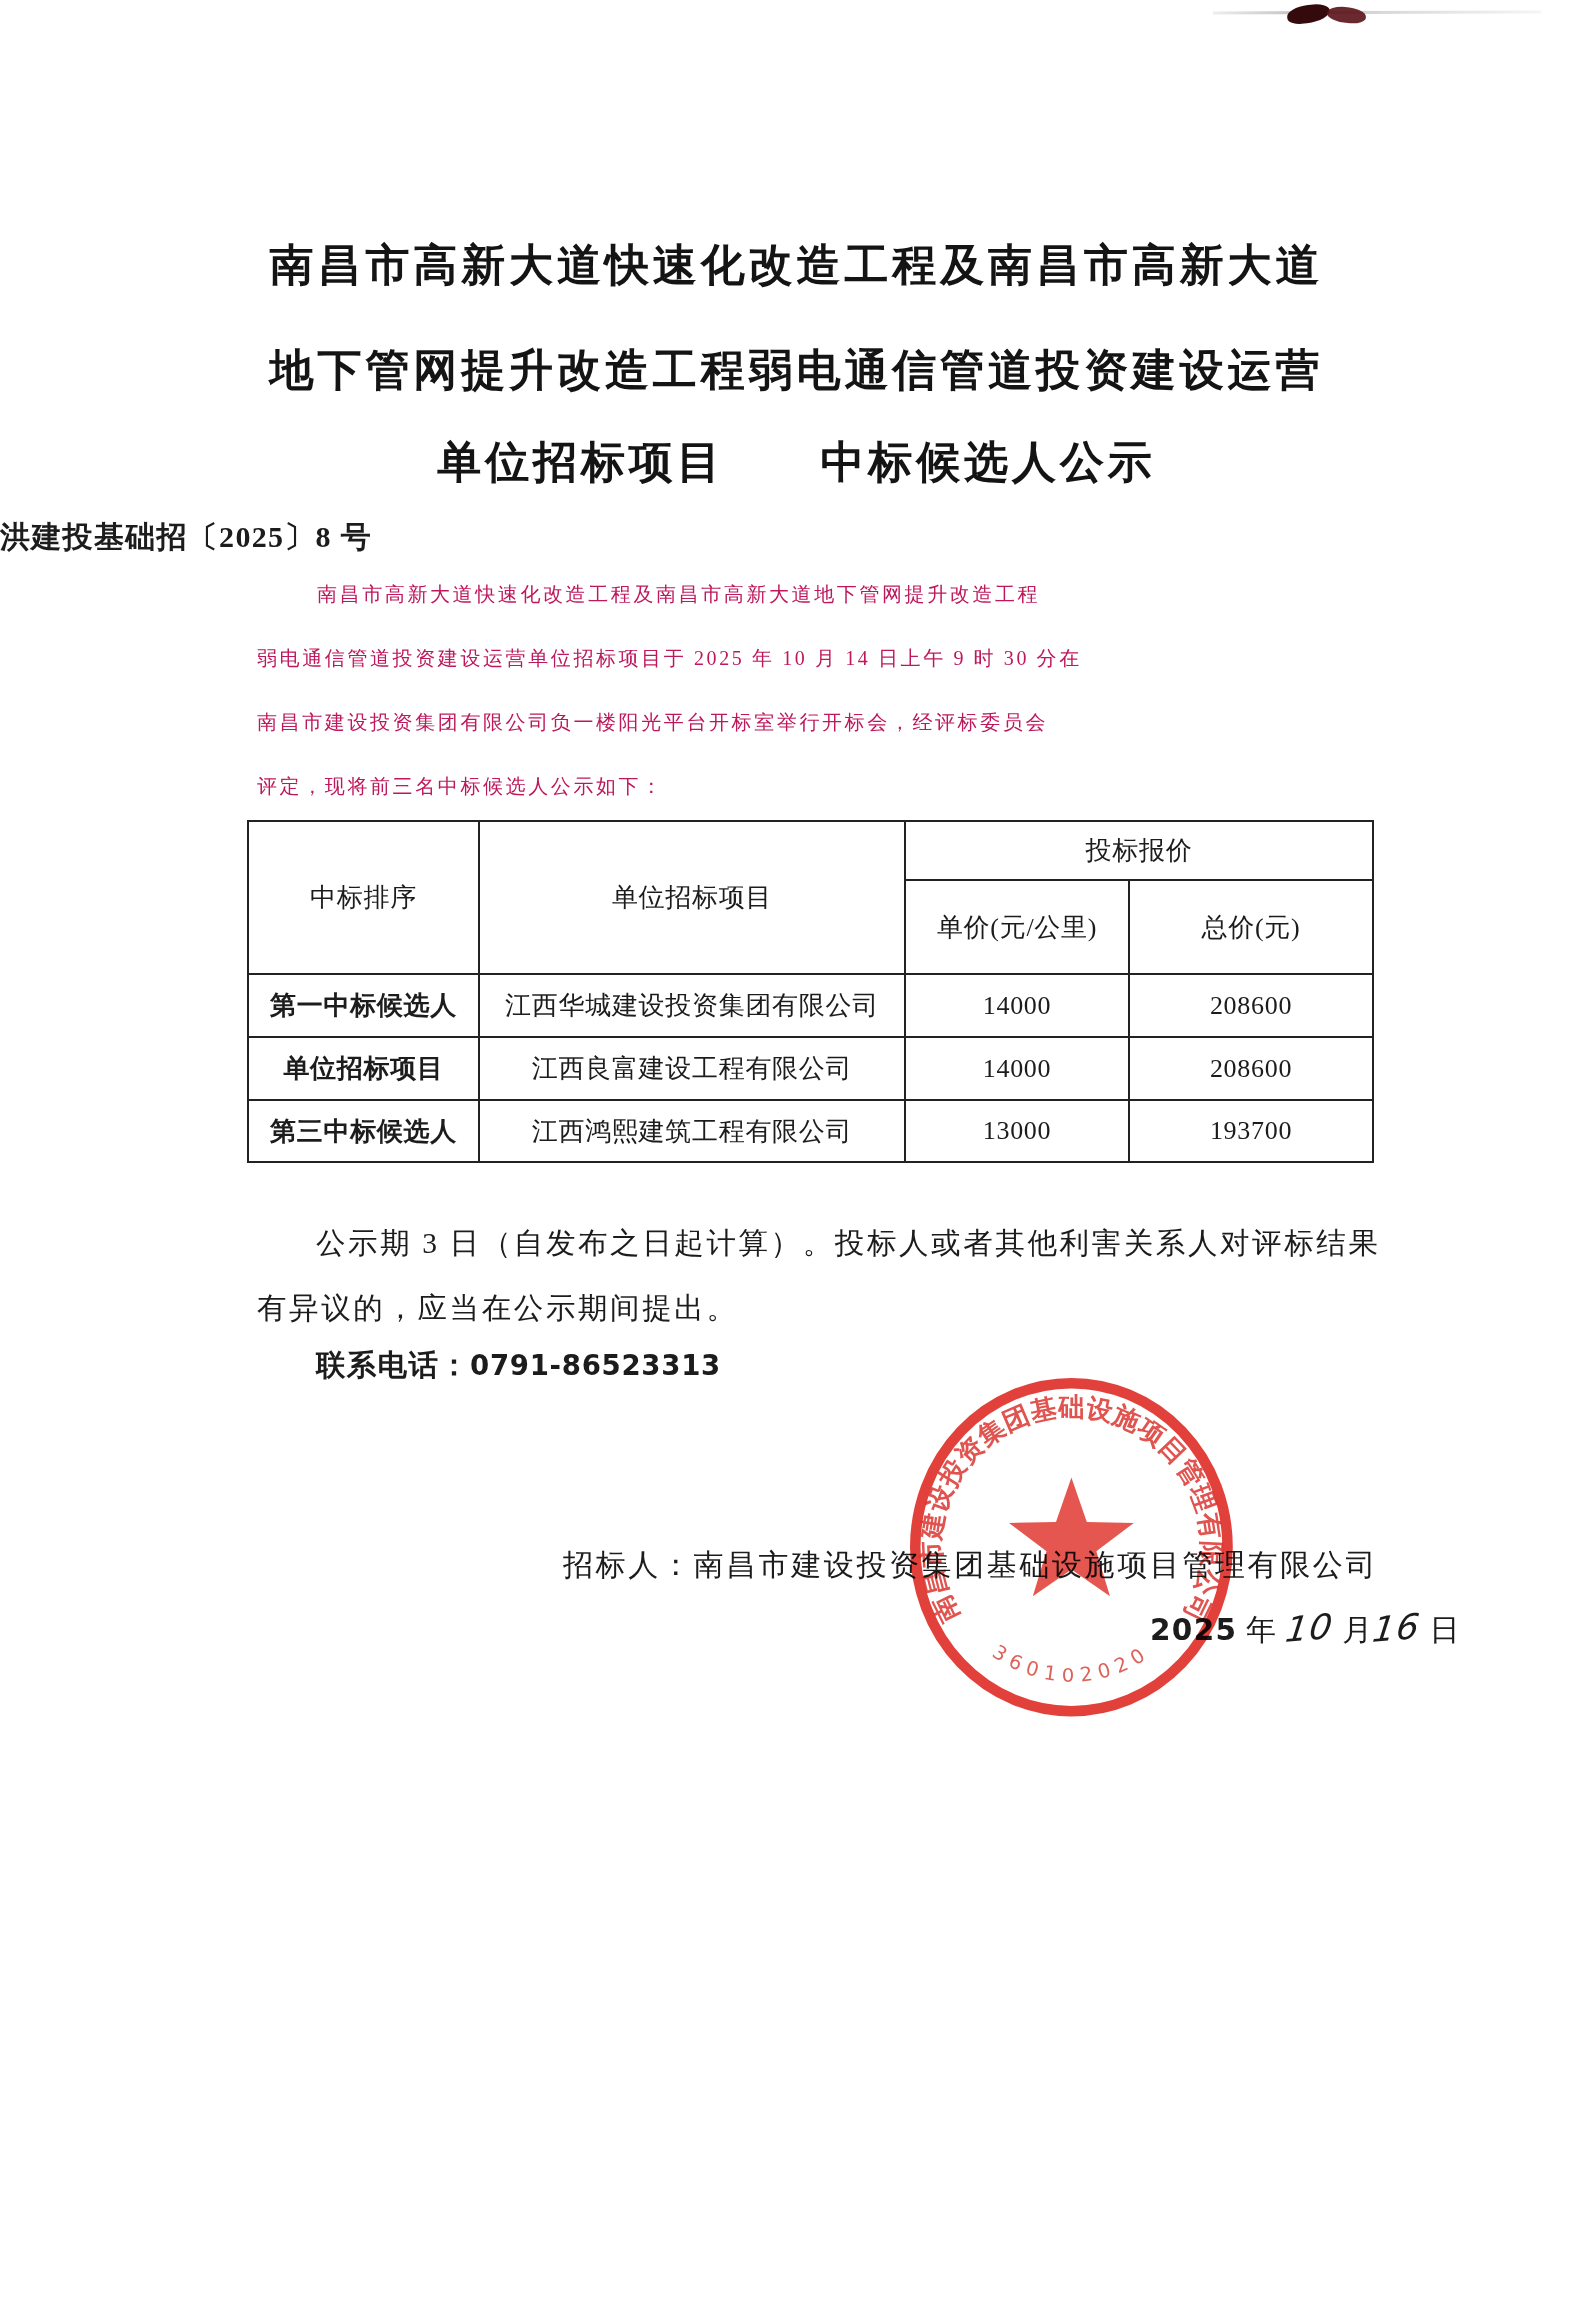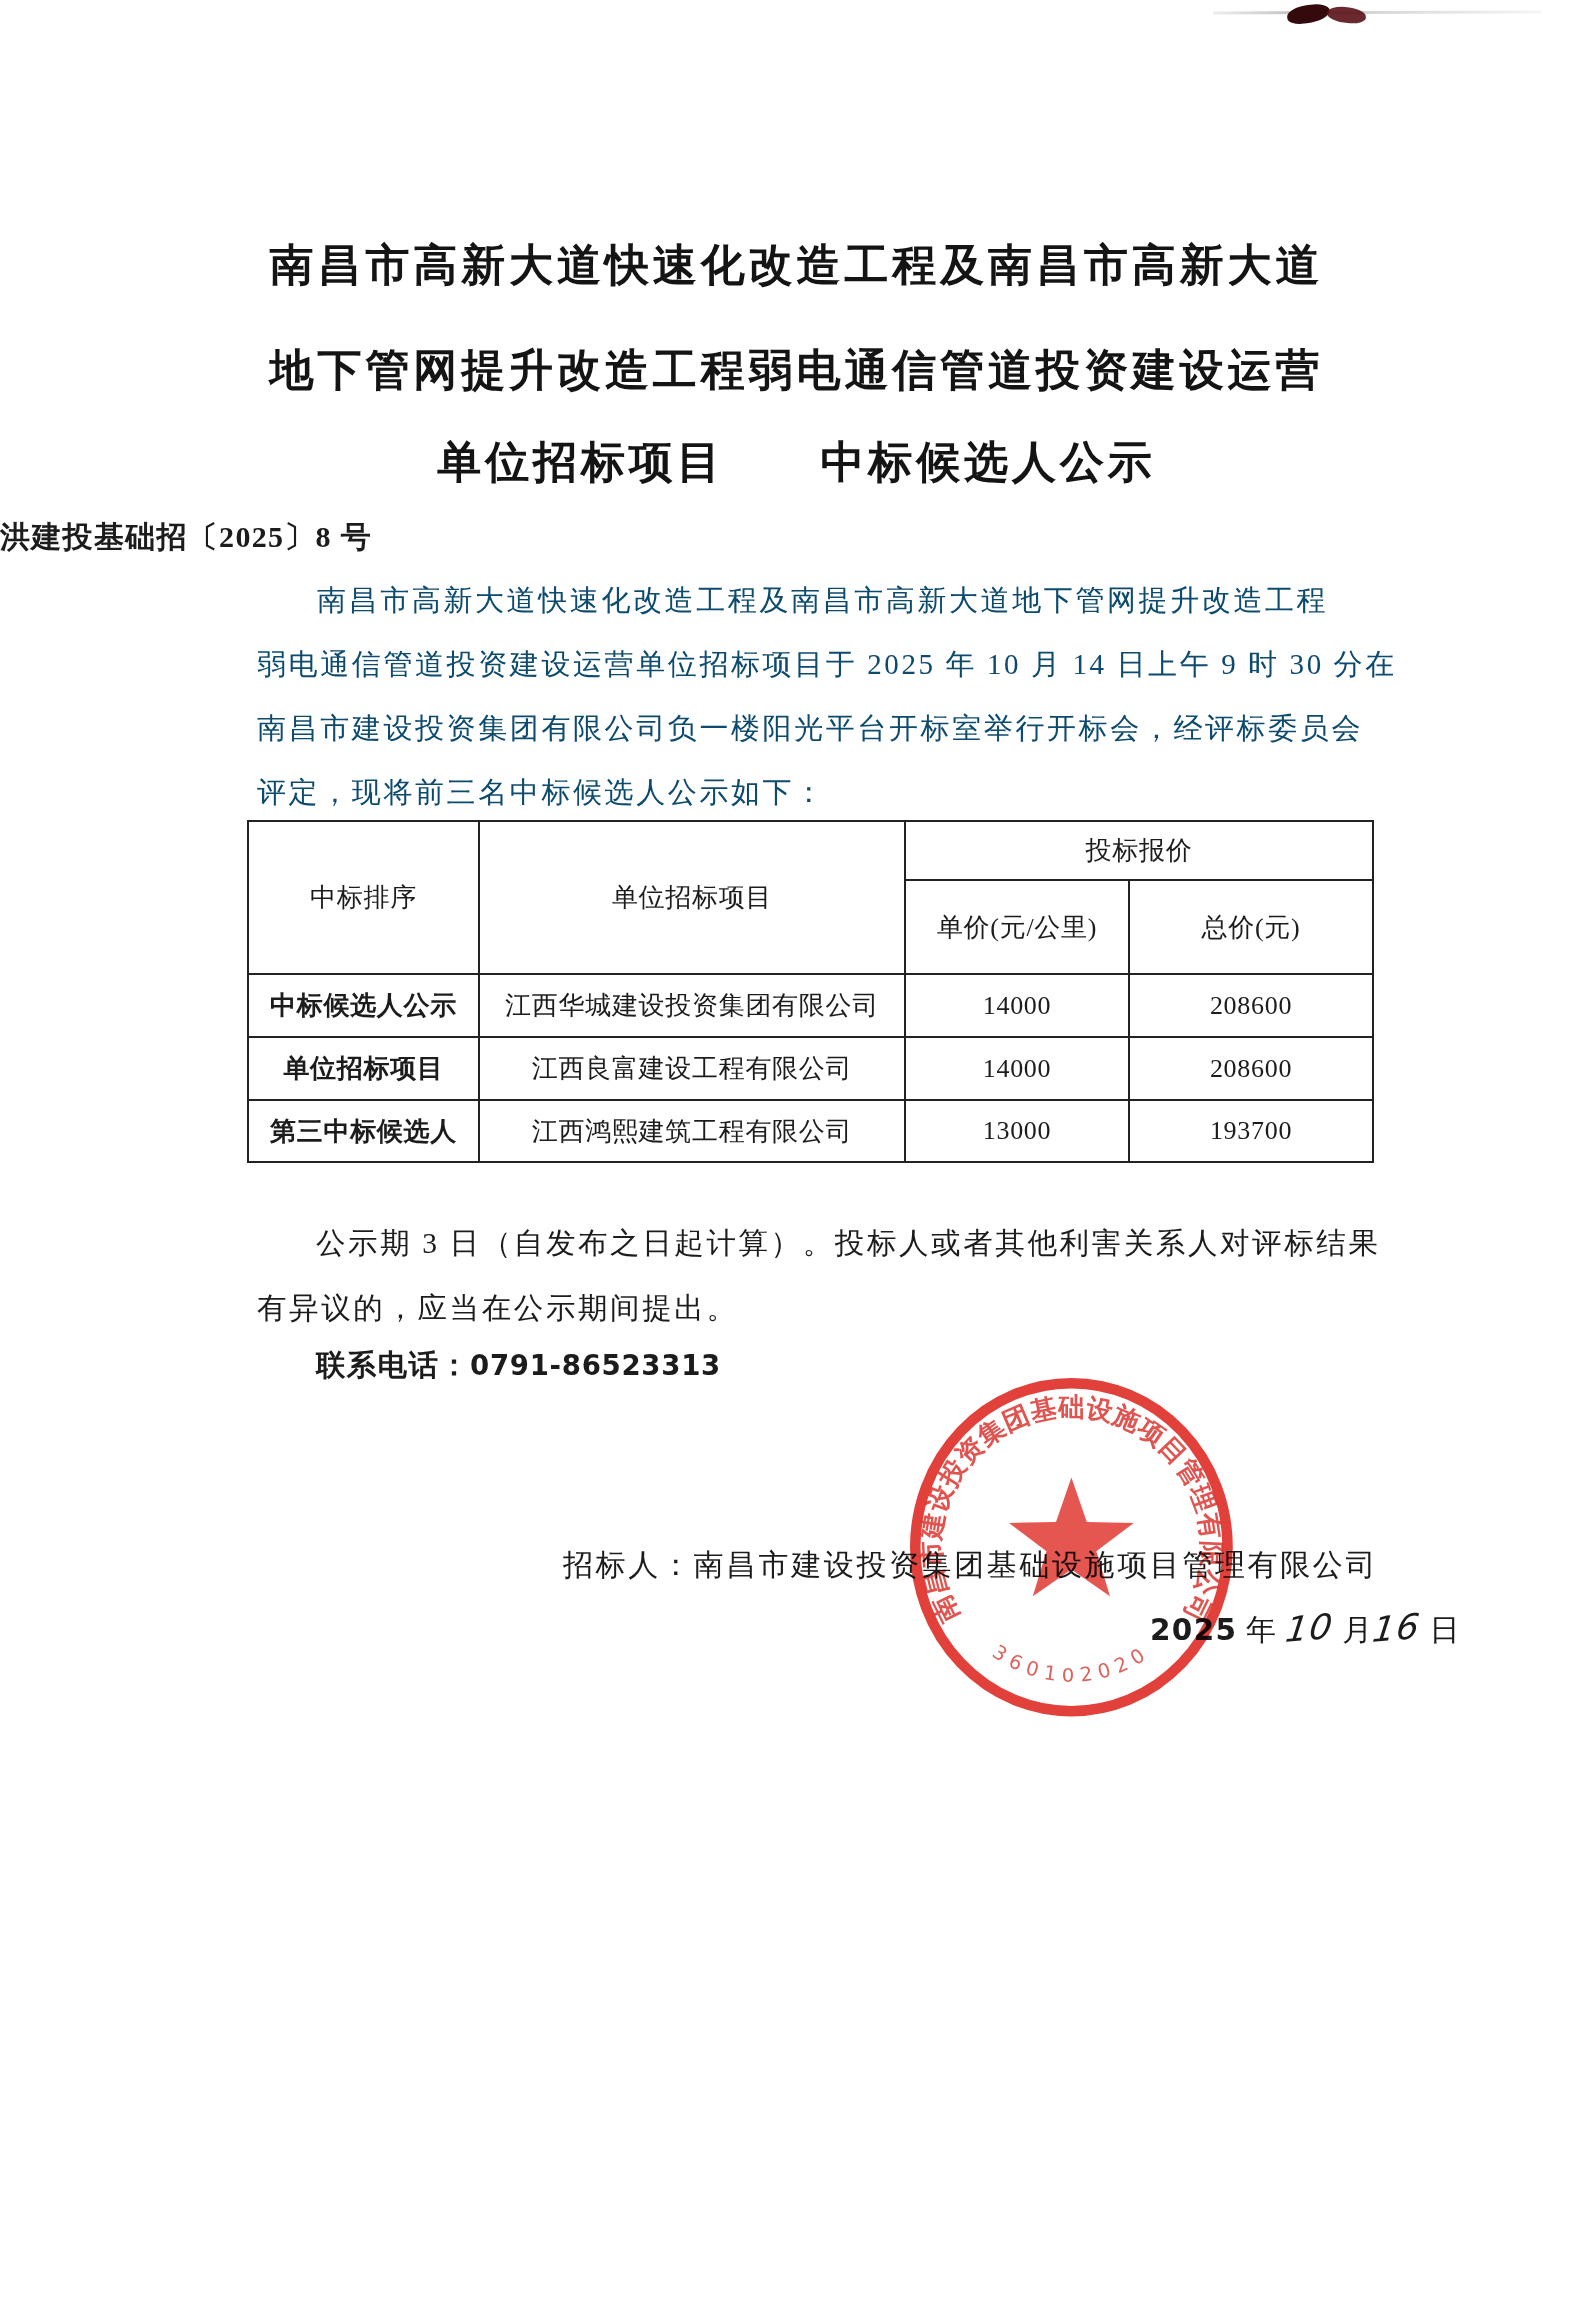--- a/index.html
+++ b/index.html
@@ -14,22 +14,22 @@
   .blob1{position:absolute;left:1287px;top:5.2px;width:43px;height:18.4px;background:#340a0d;
     border-radius:55% 45% 60% 40%;transform:rotate(-7deg);}
   .blob2{position:absolute;left:1327px;top:7.2px;width:39px;height:15.7px;background:#5a1218;
     border-radius:45% 55% 40% 55%;transform:rotate(4deg);opacity:.9;}
   
   .title{position:absolute;left:0;width:100%;text-align:center;font-weight:700;
     font-size:44px;letter-spacing:3.9px;color:#141414;white-space:pre;}
   #t1{top:236px}#t2{top:341px}#t3{top:433px}
   .docnum{position:absolute;top:517px;left:0;width:100%;text-align:left;
     font-size:30px;font-weight:700;letter-spacing:1.3px;}
-  .bodyline{position:absolute;left:257px;width:1129px;font-size:29px;letter-spacing:2.6px;
-    white-space:nowrap;color:#0c4a6e;}
+  .bodyline{position:absolute;left:257px;width:1129px;font-size:20px;letter-spacing:2.6px;
+    white-space:nowrap;color:#be185d;}
   #b0{top:581px;text-indent:60px}
   #b1{top:645px}
   #b2{top:709px}
   #b3{top:773px}
   
   .table-wrap{position:absolute;left:247px;top:820px;}
   table.bid{border-collapse:collapse;table-layout:fixed;width:1126px;}
   table.bid td{border:2px solid #222;text-align:center;vertical-align:middle;
     font-size:26px;padding:11px;letter-spacing:0.7px;}
   tr.hA{height:58px}
@@ -86,21 +86,21 @@
           <tr class="hA">
         <td rowspan="2">中标排序</td>
         <td rowspan="2">单位招标项目</td>
         <td colspan="2">投标报价</td>
       </tr>
       <tr class="hB">
         <td>单价(元/公里)</td>
         <td>总价(元)</td>
       </tr>
       <tr class="r1">
-        <td class="rank">中标候选人公示</td>
+        <td class="rank">第一中标候选人</td>
         <td>江西华城建设投资集团有限公司</td>
         <td class="money">14000</td>
         <td class="money">208600</td>
       </tr>
       <tr class="r2">
         <td class="rank">单位招标项目</td>
         <td>江西良富建设工程有限公司</td>
         <td class="money">14000</td>
         <td class="money">208600</td>
       </tr>

